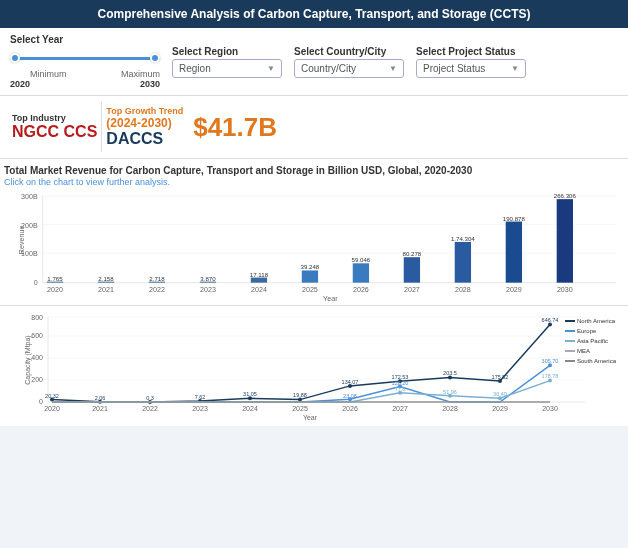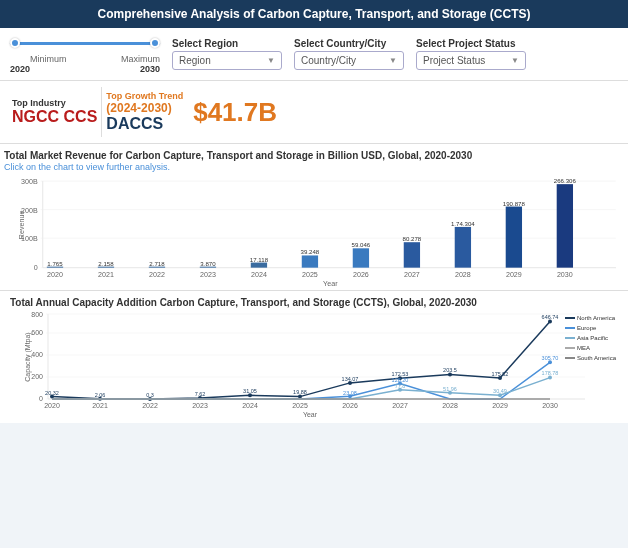--- a/index.html
+++ b/index.html
@@ -200,20 +200,21 @@
   </style>
 </head>
 <body>
 
 <div class="header">
   <span>Comprehensive Analysis of Carbon Capture, Transport, and Storage (CCTS)</span>
 </div>
 
 <div class="controls">
   <div class="year-section">
+    <span class="year-label">Select Year</span>
     <div class="slider-container">
       <div class="slider-track"></div>
       <div class="slider-fill"></div>
       <div class="slider-thumb left"></div>
       <div class="slider-thumb right"></div>
     </div>
     <div class="slider-labels">
       <span>
         <span style="display:block;font-size:9px;color:#666;padding-left:20px;">Minimum</span>
         <span style="font-weight:bold;color:#333;">2020</span>
@@ -332,21 +333,20 @@
       <text x="500" y="99" text-anchor="middle" font-size="7" fill="#666">2029</text>
       <text x="550" y="99" text-anchor="middle" font-size="7" fill="#666">2030</text>
 
       <text x="20" y="48" text-anchor="middle" font-size="7" fill="#666" transform="rotate(-90,20,48)">Revenue</text>
       <text x="320" y="108" text-anchor="middle" font-size="7" fill="#666">Year</text>
     </svg>
   </div>
 </div>
 
 <div class="line-chart-section">
-  <div class="chart-title">Total Annual Capacity Addition Carbon Capture, Transport, and Storage (CCTS), Global, 2020-2030</div>
   <div class="line-chart-container" style="position:relative;">
     <svg width="100%" height="108" viewBox="0 0 608 108" preserveAspectRatio="none">
 
       <line x1="38" y1="5" x2="38" y2="90" stroke="#ccc" stroke-width="0.5"></line>
       <line x1="38" y1="90" x2="575" y2="90" stroke="#ccc" stroke-width="0.5"></line>
 
       <line x1="36" y1="90" x2="575" y2="90" stroke="#eee" stroke-width="0.5"></line>
       <line x1="36" y1="68" x2="575" y2="68" stroke="#eee" stroke-width="0.5"></line>
       <line x1="36" y1="46" x2="575" y2="46" stroke="#eee" stroke-width="0.5"></line>
       <line x1="36" y1="24" x2="575" y2="24" stroke="#eee" stroke-width="0.5"></line>

